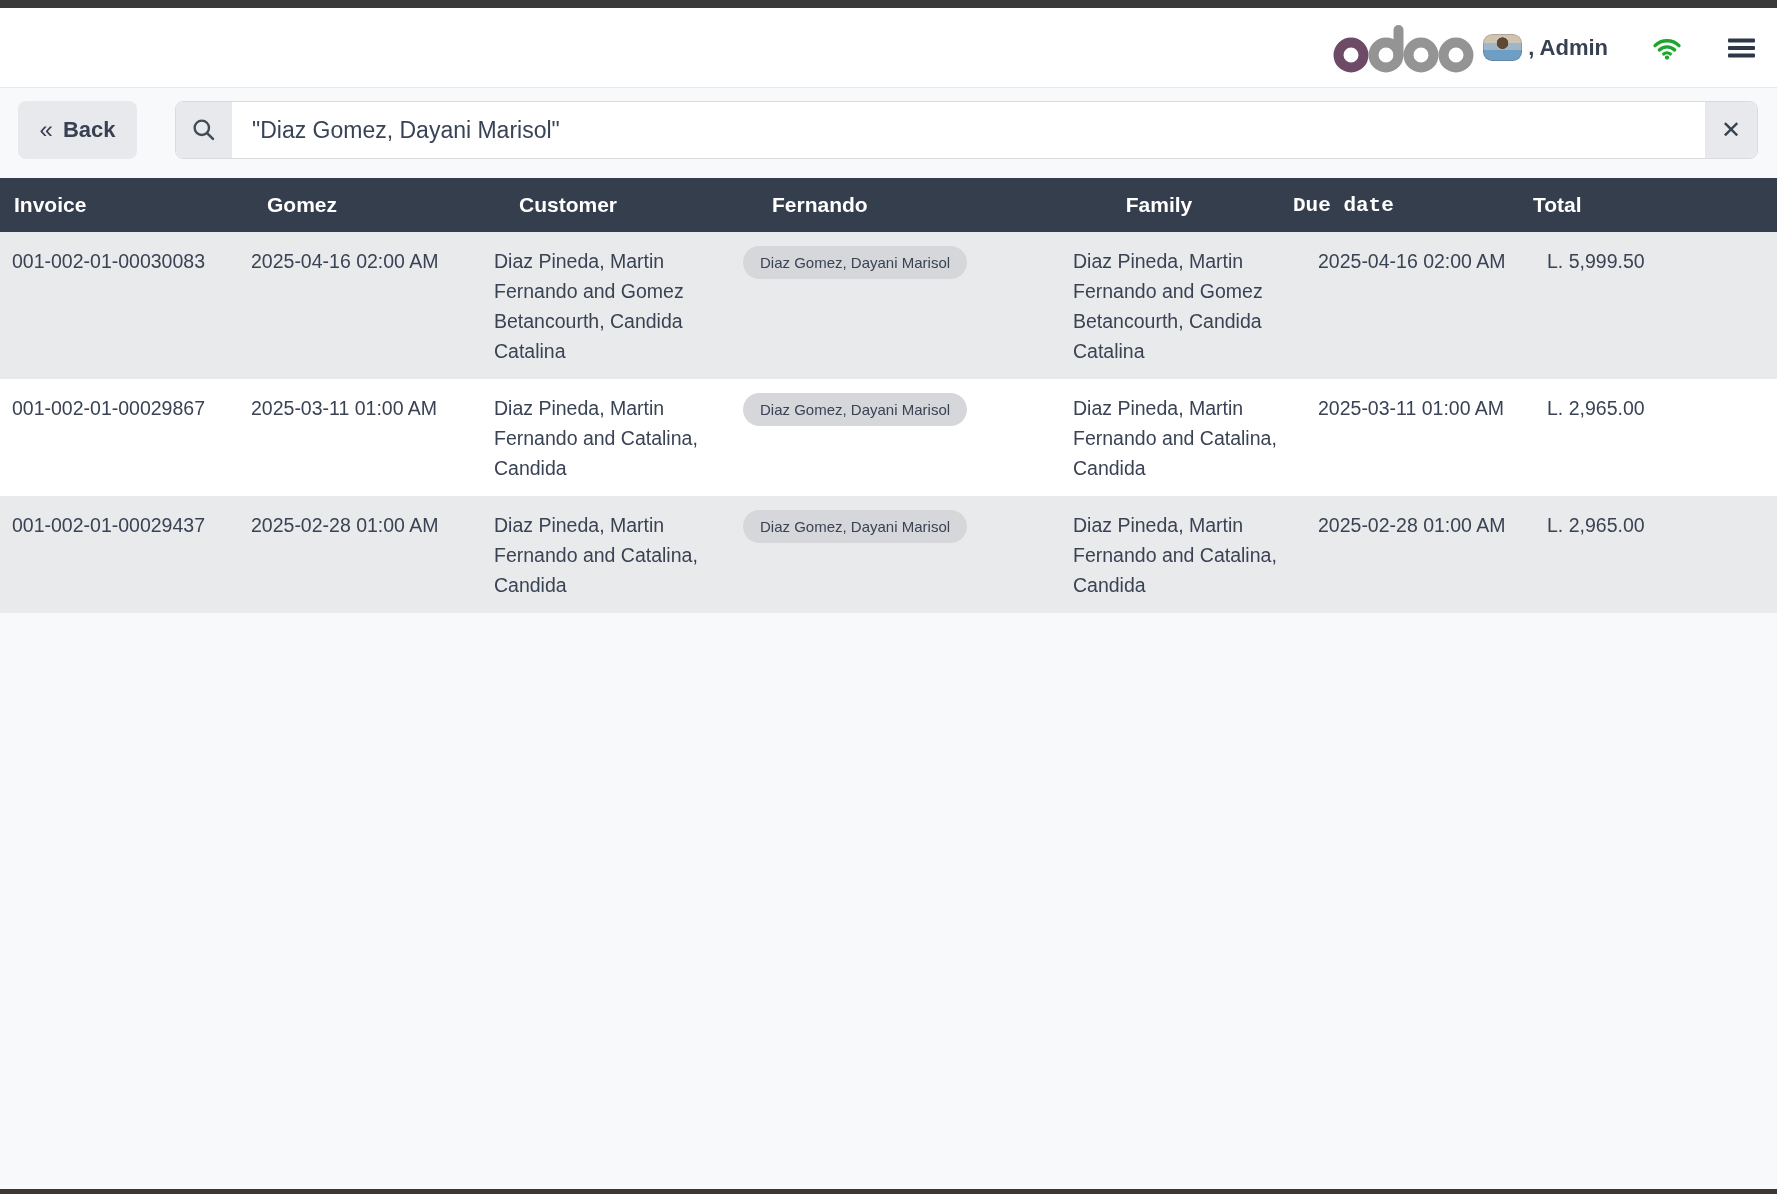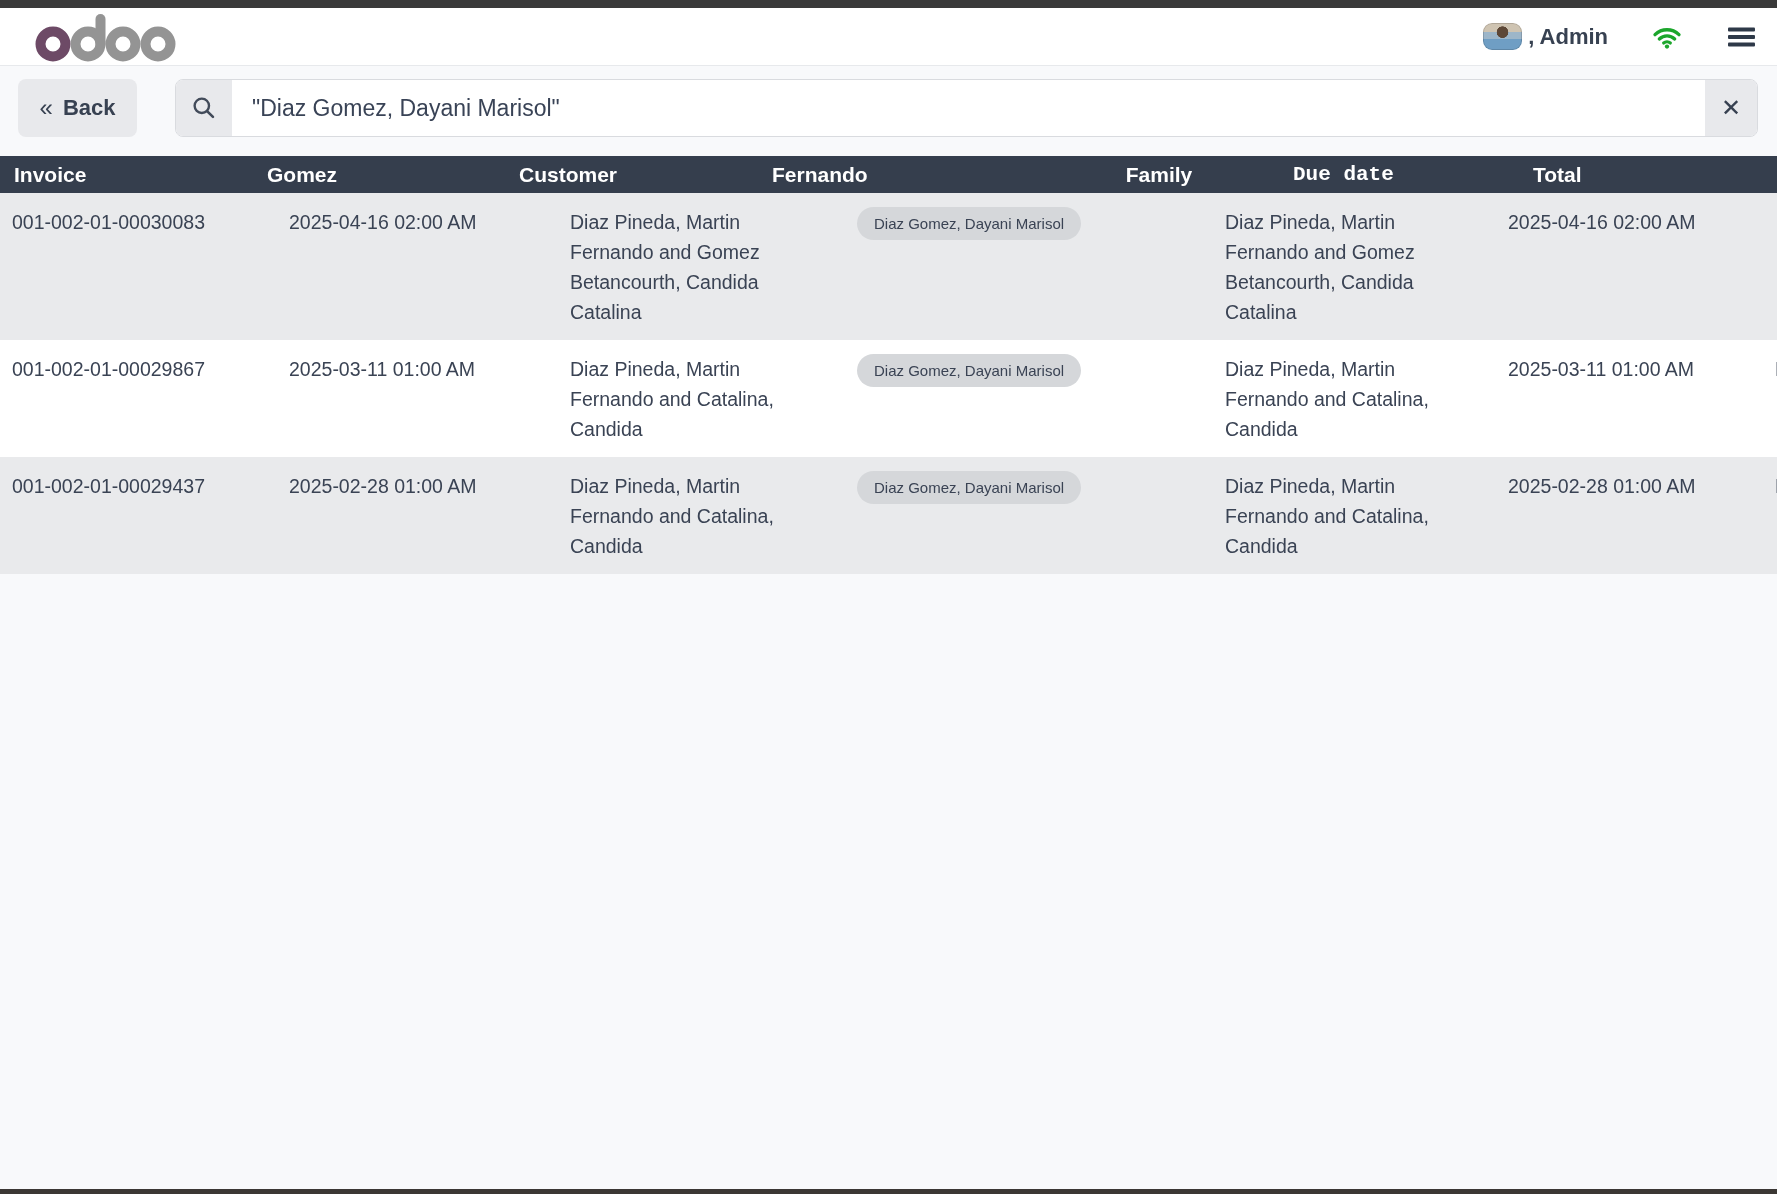--- a/index.html
+++ b/index.html
@@ -6,22 +6,22 @@
   html,body { width:1777px; height:1194px; }
   body {
     font-family:"Liberation Sans","DejaVu Sans",sans-serif;
     background:#f8f9fb; color:#3a4354; overflow:hidden; position:relative;
   }
   .topstrip { height:8px; background:#3a3a3a; }
   .bottomstrip { position:absolute; left:0; bottom:0; width:100%; height:5px; background:#3b3734; }
 
   
   .appbar {
-    height:58px; background:#ffffff; border-bottom:1px solid #e7e9ec;
-    display:flex; align-items:center; justify-content:space-between;
+    height:80px; background:#ffffff; border-bottom:1px solid #e7e9ec;
+    display:flex; align-items:center; justify-content:flex-end;
     padding:0 22px 0 35px;
   }
   .logo { display:flex; align-items:center; cursor:pointer; }
   .appbar-right { display:flex; align-items:center; }
   .user { display:flex; align-items:center; cursor:pointer; }
   .avatar {
     width:39px; height:27px; border-radius:9px; display:inline-block;
     background:
       radial-gradient(circle at 50% 34%, #5d4736 0 21%, rgba(0,0,0,0) 23%),
       linear-gradient(180deg, #cfc4b2 0 32%, #9db6c9 32% 58%, #6f9ec4 58% 100%);
@@ -50,31 +50,31 @@
   }
   .searchbox input {
     flex:1; border:none; outline:none; background:transparent;
     font-family:inherit; font-size:23px; color:#394356; padding:0 0 0 20px;
   }
   .clear-btn { width:52px; cursor:pointer; font-size:24px; font-weight:bold; color:#374151; font-family:inherit; }
 
   
   .table { margin-top:19px; }
   .grid { display:grid; grid-template-columns:245px 240px 250px 290px 260px 235px 1fr; }
-  .thead { background:#353e4d; height:37px; align-items:center; }
+  .thead { background:#353e4d; height:54px; align-items:center; }
   .thead > div { color:#ffffff; font-size:21px; font-weight:bold; white-space:nowrap; }
   .thead .c1 { padding-left:14px; }
   .thead .c2 { padding-left:22px; }
   .thead .c3 { padding-left:34px; }
   .thead .c4 { padding-left:37px; }
   .thead .c5 { padding-left:8px;text-align:center;  }
   .thead .c6 { padding-left:8px;font-family:Liberation Mono, monospace;  }
   .thead .c7 { padding-left:13px; }
 
-  .row { font-size:19.5px; line-height:30px; padding:14px 0 13px 0;gap:38px; }
+  .row { font-size:19.5px; line-height:30px; padding:14px 0 13px 0; }
   .row-gray { background:#e9eaec; }
   .row-white { background:#ffffff; }
   .row .c1 { padding-left:12px; white-space:nowrap; }
   .row .c2 { padding-left:6px;  white-space:nowrap; }
   .row .c3 { padding-left:9px;  padding-right:16px; }
   .row .c4 { padding-left:8px; }
   .row .c5 { padding-left:48px; padding-right:2px; }
   .row .c6 { padding-left:33px; white-space:nowrap; }
   .row .c7 { padding-left:27px; white-space:nowrap; }
 
@@ -157,20 +157,21 @@
 
   <div class="grid row row-gray">
     <div class="c1">001-002-01-00030083</div>
     <div class="c2">2025-04-16 02:00 AM</div>
     <div class="c3">Diaz Pineda, Martin Fernando and Gomez Betancourth, Candida Catalina</div>
     <div class="c4">
       <span class="pill">Diaz Gomez, Dayani Marisol</span>
     </div>
     <div class="c5">Diaz Pineda, Martin Fernando and Gomez Betancourth, Candida Catalina</div>
     <div class="c6">2025-04-16 02:00 AM</div>
+    <div class="c7">L. 5,999.50</div>
   </div>
 
   <div class="grid row row-white">
     <div class="c1">001-002-01-00029867</div>
     <div class="c2">2025-03-11 01:00 AM</div>
     <div class="c3">Diaz Pineda, Martin Fernando and Catalina, Candida</div>
     <div class="c4">
       <span class="pill">Diaz Gomez, Dayani Marisol</span>
     </div>
     <div class="c5">Diaz Pineda, Martin Fernando and Catalina, Candida</div>

